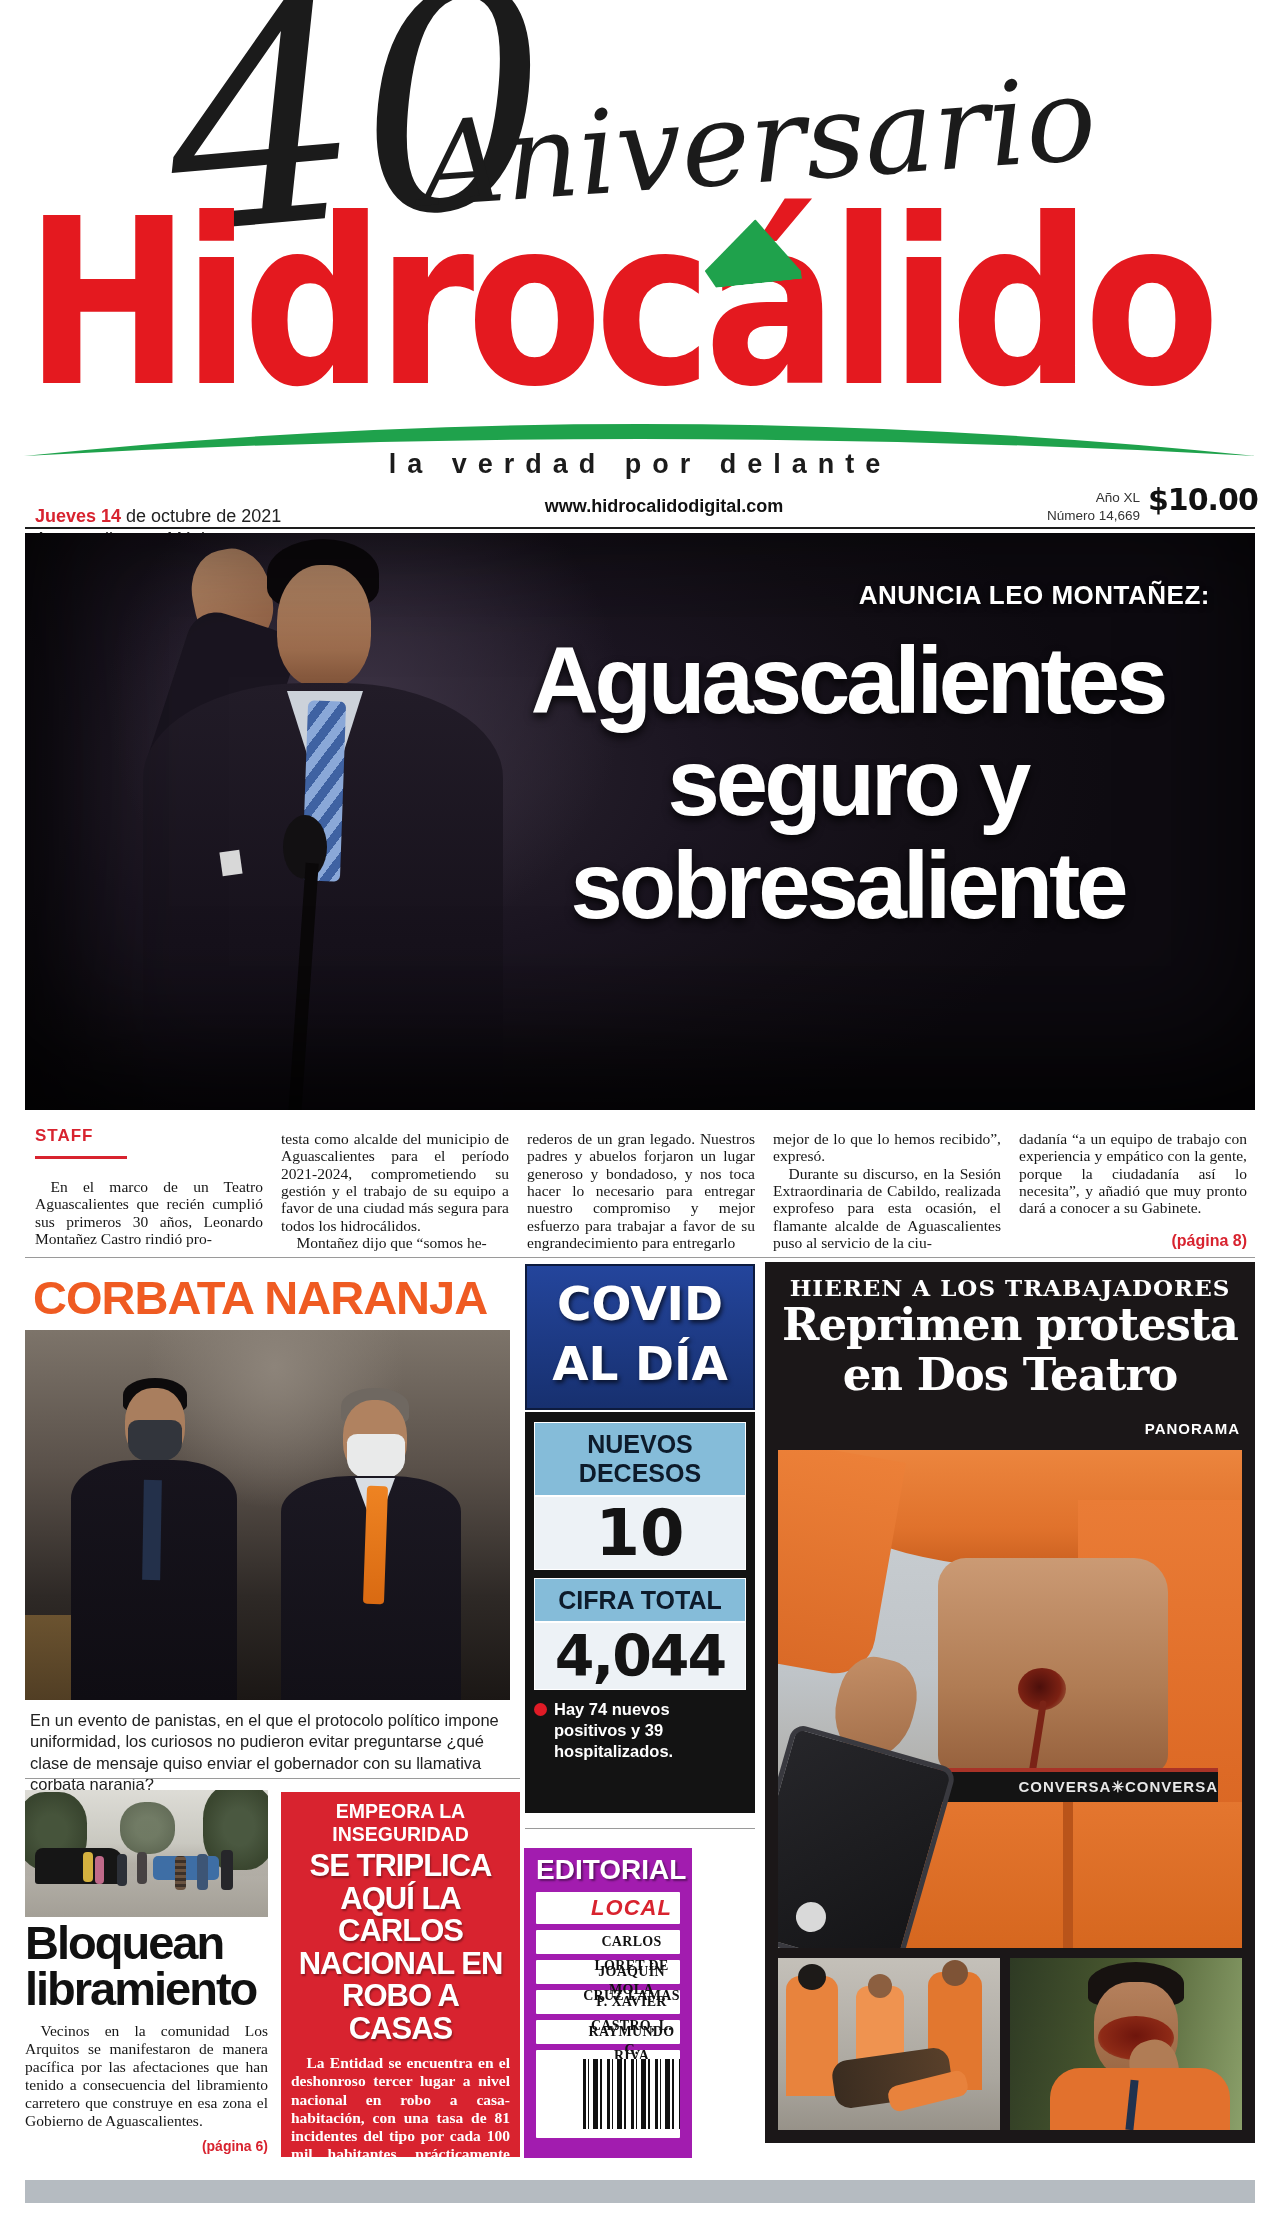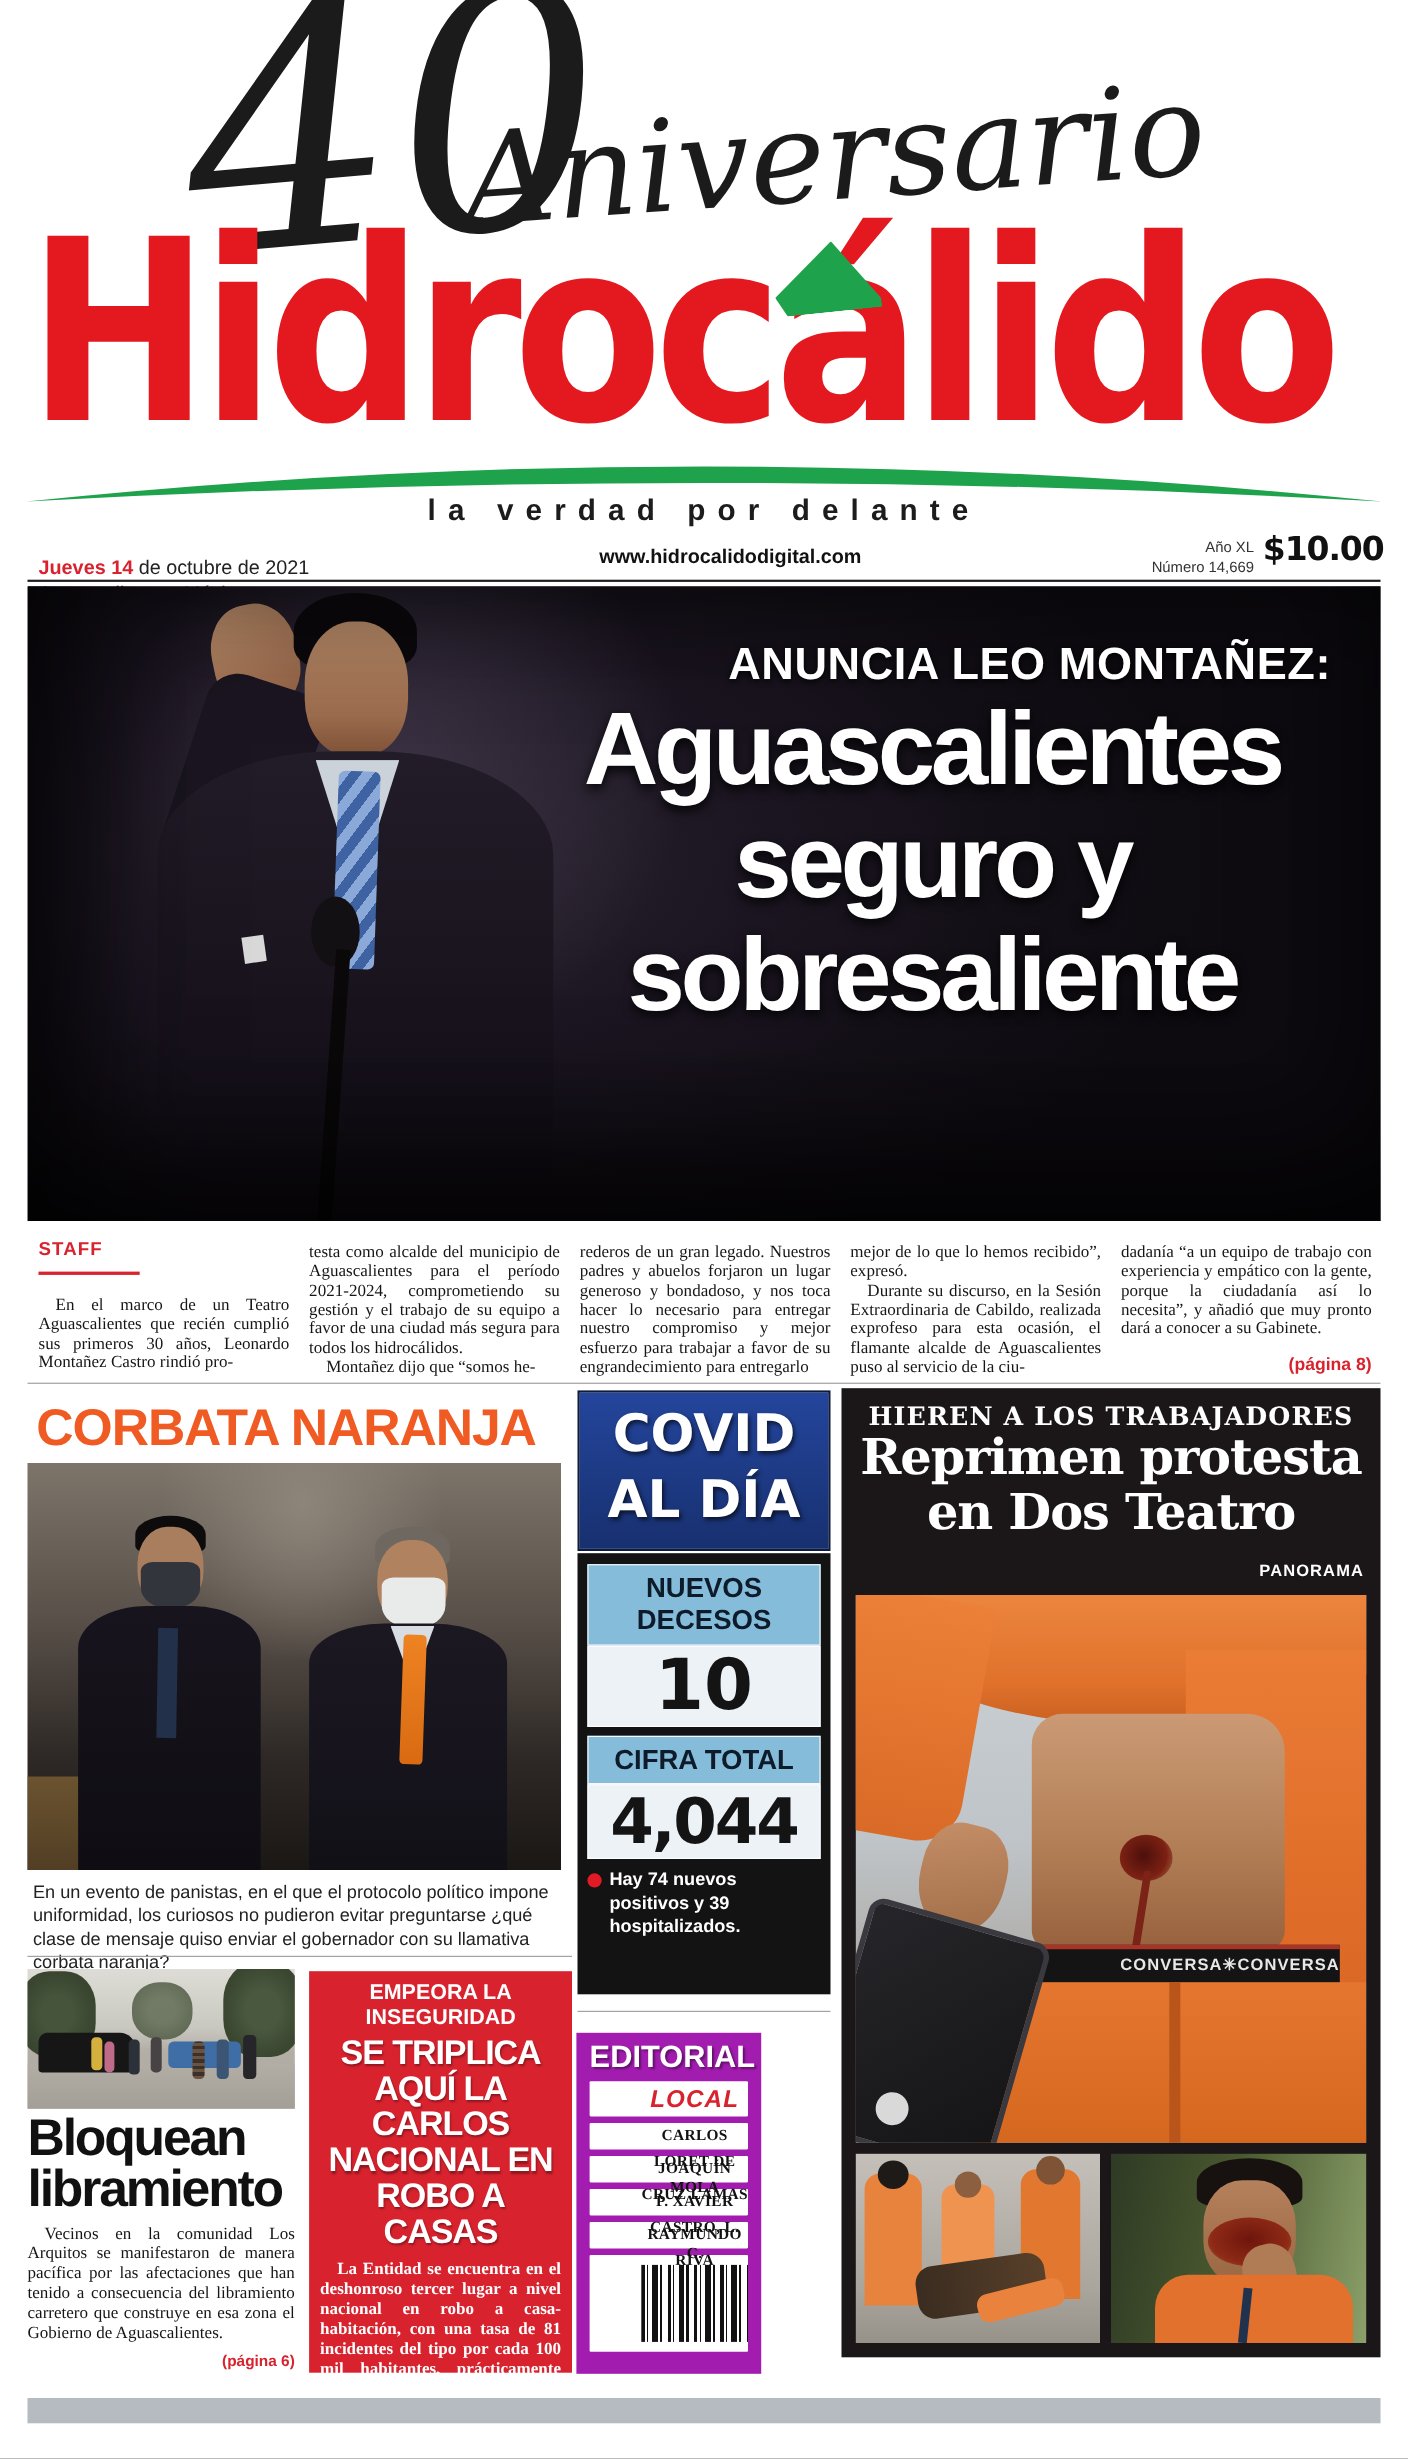--- a/index.html
+++ b/index.html
@@ -30,21 +30,21 @@
   #dateline{left:35px;top:505px;font-size:18px;color:#222;line-height:1.25;}
   #website{left:0;top:496px;width:1280px;font-size:18px;color:#111;padding-left:24px;}
   #edition{left:990px;top:489px;width:150px;font-size:13.5px;color:#333;line-height:1.3;}
   #price{left:1148px;top:482px;font-size:30px;color:#111;letter-spacing:-1px;}
   #toprule{left:25px;top:527px;width:1230px;height:2px;background:#1d1d1d;}
 
   
   #lead-photo{left:25px;top:533px;width:1230px;height:577px;
      background:radial-gradient(ellipse 60% 70% at 28% 42%, #2c2531 0%, #1b1521 45%, #130f16 75%, #0e0b11 100%);}
   #lead-photo .sh{position:absolute;}
-  #lead-kicker{left:600px;top:580px;width:610px;font-size:41px;letter-spacing:.5px;color:#fff;
+  #lead-kicker{left:600px;top:580px;width:610px;font-size:26px;letter-spacing:.5px;color:#fff;
      text-shadow:0 2px 6px rgba(0,0,0,.9);z-index:4;}
   #lead-headline{left:455px;top:630px;width:785px;color:#fff;font-size:94px;line-height:1.09;letter-spacing:-4px;
      text-shadow:0 4px 10px rgba(0,0,0,.85);z-index:4;}
 
   
   #byline{left:35px;top:1126px;font-size:17px;color:#d8232f;letter-spacing:1px;}
   #byline-rule{left:35px;top:1156px;width:92px;height:3px;background:#d8232f;}
   .colx{top:1130px;width:228px;font-size:15.5px;line-height:1.12;color:#161616;}
   #col1{left:35px;top:1178px;}
   #col2{left:281px;} #col3{left:527px;} #col4{left:773px;} #col5{left:1019px;}

